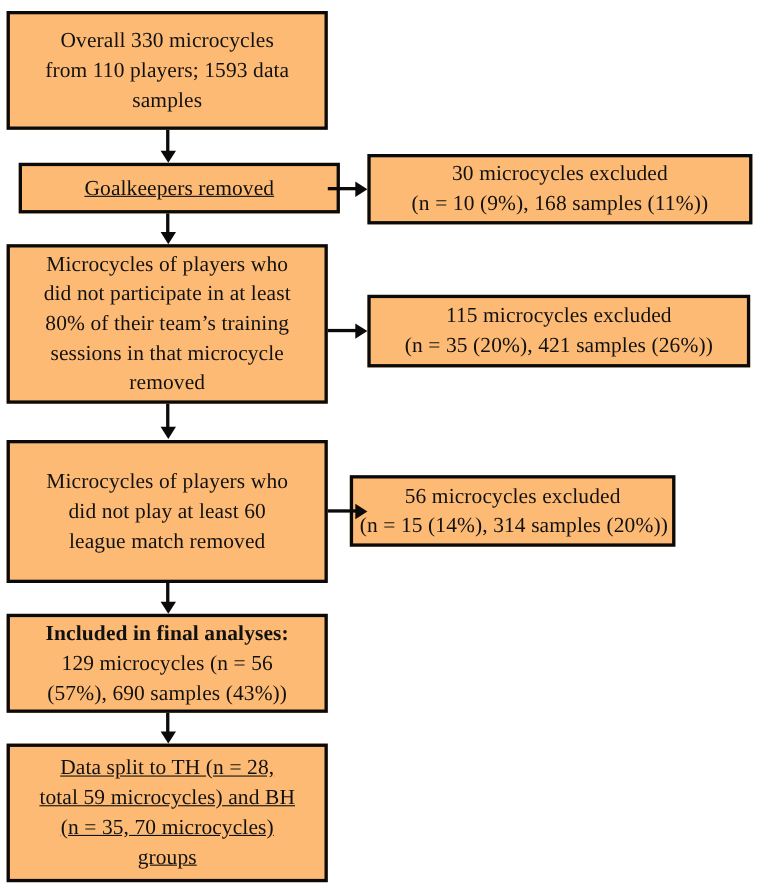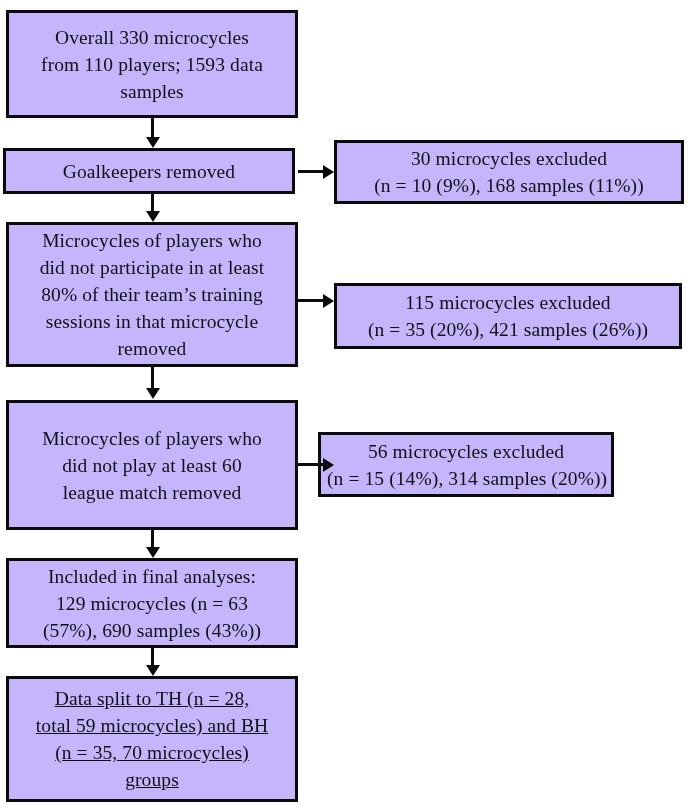--- a/index.html
+++ b/index.html
@@ -19,52 +19,52 @@
     position: absolute;
     left: 0;
     top: 0;
     width: 688px;
     height: 809px;
   }
   .node {
     position: absolute;
     box-sizing: border-box;
     border: 3px solid #0a0a0a;
-    background: #c4b5fd;
+    background: #fdba74;
     display: flex;
     align-items: center;
     justify-content: center;
     text-align: center;
     font-size: 19.5px;
     line-height: 27px;
     letter-spacing: 0.1px;
     padding: 2px 6px;
   }
   .node .lines {
     width: 100%;
   }
   .node .line {
     display: block;
     white-space: nowrap;
   }
   .node .line.bold {
-    font-weight: normal;
+    font-weight: bold;
   }
 
   
   #box-overall   { left: 6px;  top: 10px;  width: 292px; height: 108px; }
-  #box-gk        { left: 3px;  top: 148px; width: 292px; height: 46px;  }
+  #box-gk        { left: 17px;  top: 148px; width: 292px; height: 46px; text-decoration: underline;  }
   #box-training  { left: 6px;  top: 222px; width: 292px; height: 145px; }
   #box-minutes   { left: 6px;  top: 400px; width: 292px; height: 130px; }
   #box-included  { left: 6px;  top: 558px; width: 292px; height: 90px;  }
   #box-split     { left: 6px;  top: 676px; width: 292px; height: 126px; text-decoration: underline; }
 
   
   #box-excl-gk       { left: 334px; top: 140px; width: 350px; height: 64px; }
-  #box-excl-training { left: 334px; top: 268px; width: 348px; height: 66px; margin-top: 15px; }
+  #box-excl-training { left: 334px; top: 268px; width: 348px; height: 66px; }
   #box-excl-minutes  { left: 318px; top: 432px; width: 296px; height: 65px; }
 
   
   .conn {
     position: absolute;
   }
   .conn .stem-v {
     position: absolute;
     width: 3px;
     background: #0a0a0a;
@@ -162,21 +162,21 @@
     <span class="lines">
       <span class="line">Microcycles of players who</span>
       <span class="line">did not play at least 60</span>
       <span class="line">league match removed</span>
     </span>
   </div>
 
   <div class="node" id="box-included">
     <span class="lines">
       <span class="line bold">Included in final analyses:</span>
-      <span class="line">129 microcycles (n = 63</span>
+      <span class="line">129 microcycles (n = 56</span>
       <span class="line">(57%), 690 samples (43%))</span>
     </span>
   </div>
 
   <div class="node" id="box-split">
     <span class="lines">
       <span class="line">Data split to TH (n = 28,</span>
       <span class="line">total 59 microcycles) and BH</span>
       <span class="line">(n = 35, 70 microcycles)</span>
       <span class="line">groups</span>

